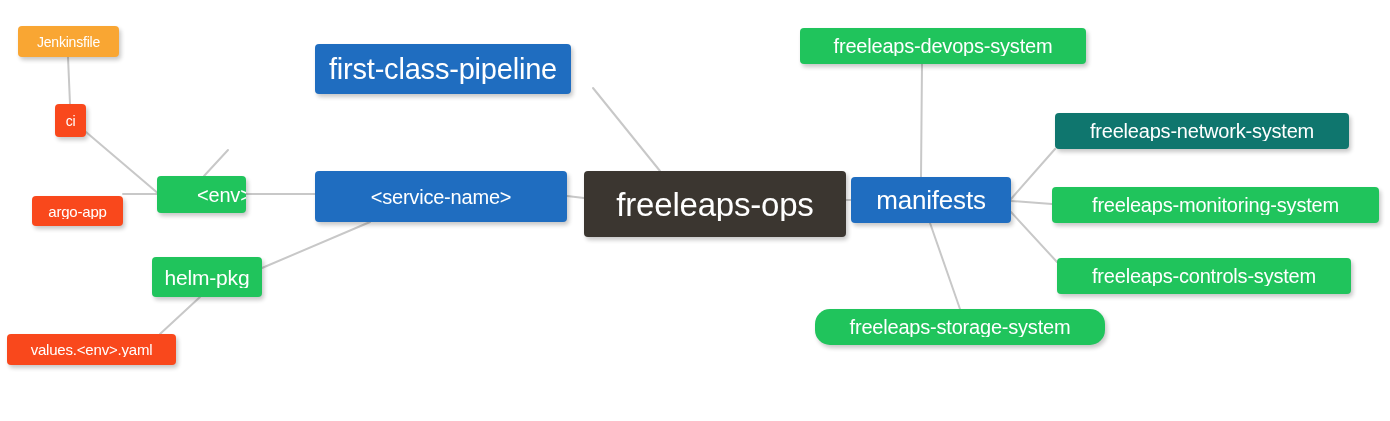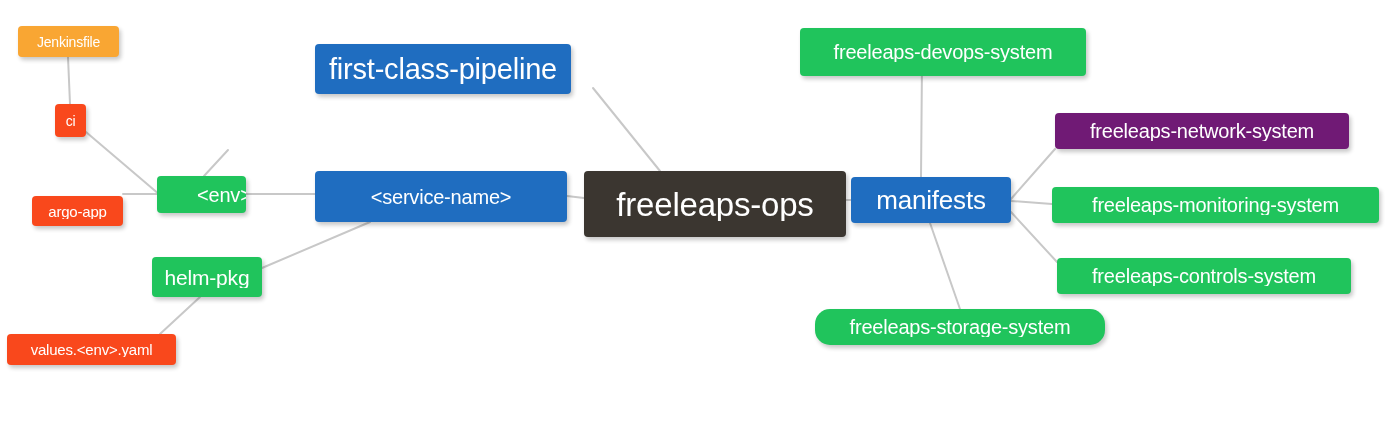--- a/index.html
+++ b/index.html
@@ -90,24 +90,24 @@
       </div>
       <div class="mm-node" style="left: 315px; top: 171px; width: 252px; height: 51px; background: rgb(31, 109, 192); font-size: 20px;">
         <span class="mm-label">&lt;service-name&gt;</span>
       </div>
       <div class="mm-node" style="left: 584px; top: 171px; width: 262px; height: 66px; background: rgb(59, 54, 48); font-size: 33px;">
         <span class="mm-label">freeleaps-ops</span>
       </div>
       <div class="mm-node" style="left: 851px; top: 177px; width: 160px; height: 46px; background: rgb(31, 109, 192); font-size: 26px; justify-content: flex-end;">
         <span class="mm-label">manifests</span>
       </div>
-      <div class="mm-node" style="left: 800px; top: 28px; width: 286px; height: 48px; background: rgb(32, 196, 92); font-size: 20px;">
+      <div class="mm-node" style="left: 800px; top: 28px; width: 286px; height: 36px; background: rgb(32, 196, 92); font-size: 20px;">
         <span class="mm-label">freeleaps-devops-system</span>
       </div>
-      <div class="mm-node" style="left: 1055px; top: 113px; width: 294px; height: 36px; background: #701a75; font-size: 20px;">
+      <div class="mm-node" style="left: 1055px; top: 113px; width: 294px; height: 36px; background: #0f766e; font-size: 20px;">
         <span class="mm-label">freeleaps-network-system</span>
       </div>
       <div class="mm-node" style="left: 1052px; top: 187px; width: 327px; height: 36px; background: rgb(32, 196, 92); font-size: 20px;">
         <span class="mm-label">freeleaps-monitoring-system</span>
       </div>
       <div class="mm-node" style="left: 1057px; top: 258px; width: 294px; height: 36px; background: rgb(32, 196, 92); font-size: 20px;">
         <span class="mm-label">freeleaps-controls-system</span>
       </div>
       <div class="mm-node" style="left: 815px; top: 309px; width: 290px; height: 36px; background: rgb(32, 196, 92); font-size: 20px; border-radius: 15px;">
         <span class="mm-label">freeleaps-storage-system</span>

